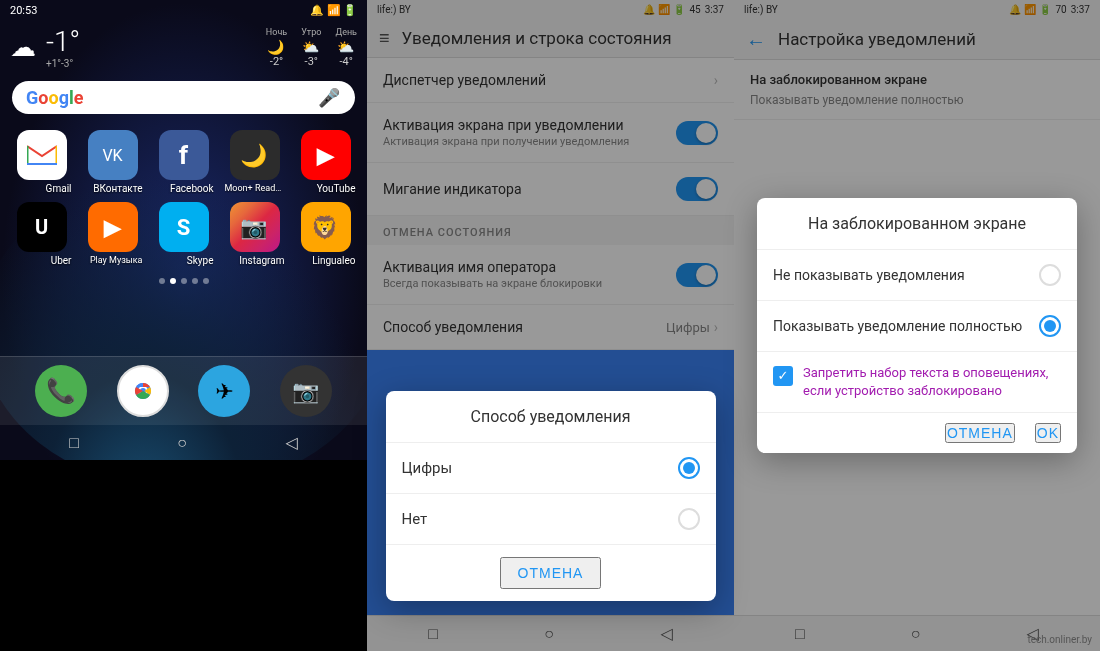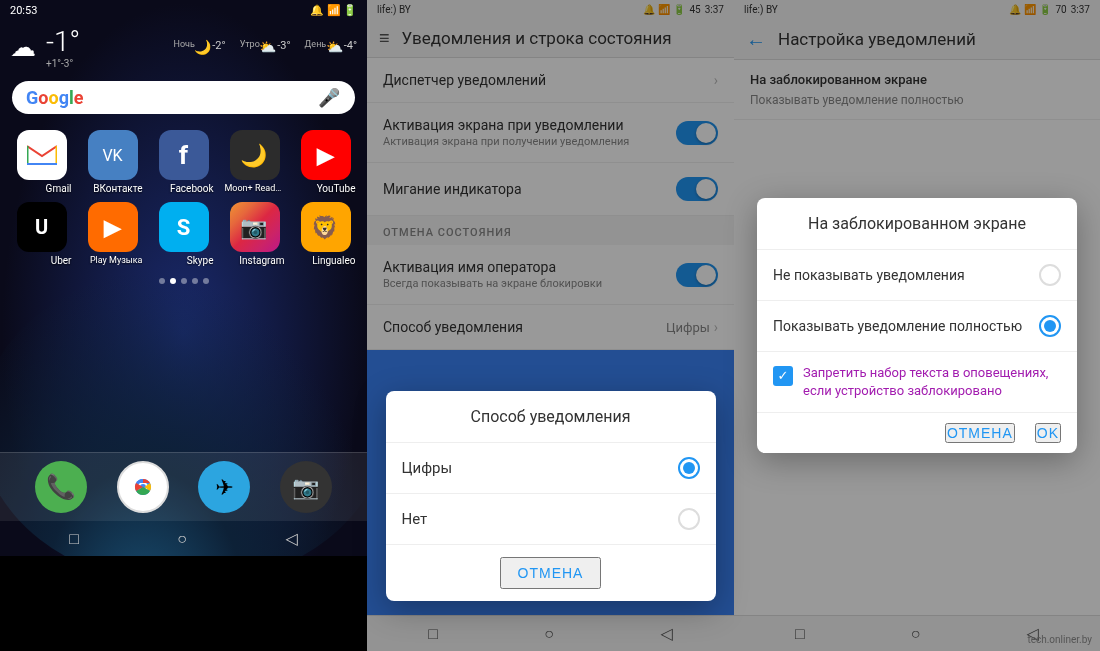--- a/index.html
+++ b/index.html
@@ -8,21 +8,21 @@
       height: 651px;
       display: flex;
       font-family: 'Roboto', Arial, sans-serif;
       overflow: hidden;
       background: #000;
     }
 
     
     .panel1 {
       width: 367px;
-      height: 556px;
+      height: 460px;
       position: relative;
       overflow: hidden;
       background: #4c1d95;
       flex-shrink: 0;
     }
     .panel1-bg {
       position: absolute;
       inset: 0;
       background: radial-gradient(ellipse at 50% 60%, #1a2a6c 0%, #0a0a1a 70%);
       z-index: 0;
@@ -47,21 +47,21 @@
 
     
     .weather-widget {
       margin: 4px 10px;
       display: flex;
       align-items: center;
       gap: 10px;
       color: #fff;
     }
     .weather-temps { display: flex; gap: 14px; margin-left: auto; }
-    .weather-temp-col { display: flex; flex-direction: row; align-items: flex-start; font-size: 11px; color: #ccc; }
+    .weather-temp-col { display: flex; flex-direction: column; align-items: center; font-size: 11px; color: #ccc; }
     .weather-temp-col .label { font-size: 9px; color: #aaa; margin-bottom: 2px; }
     .weather-main { display: flex; flex-direction: column; }
     .weather-main .temp-big { font-size: 28px; font-weight: 300; }
     .weather-main .temp-range { font-size: 11px; color: #aaa; }
 
     
     .search-bar {
       margin: 8px 12px;
       background: #fff;
       border-radius: 24px;

